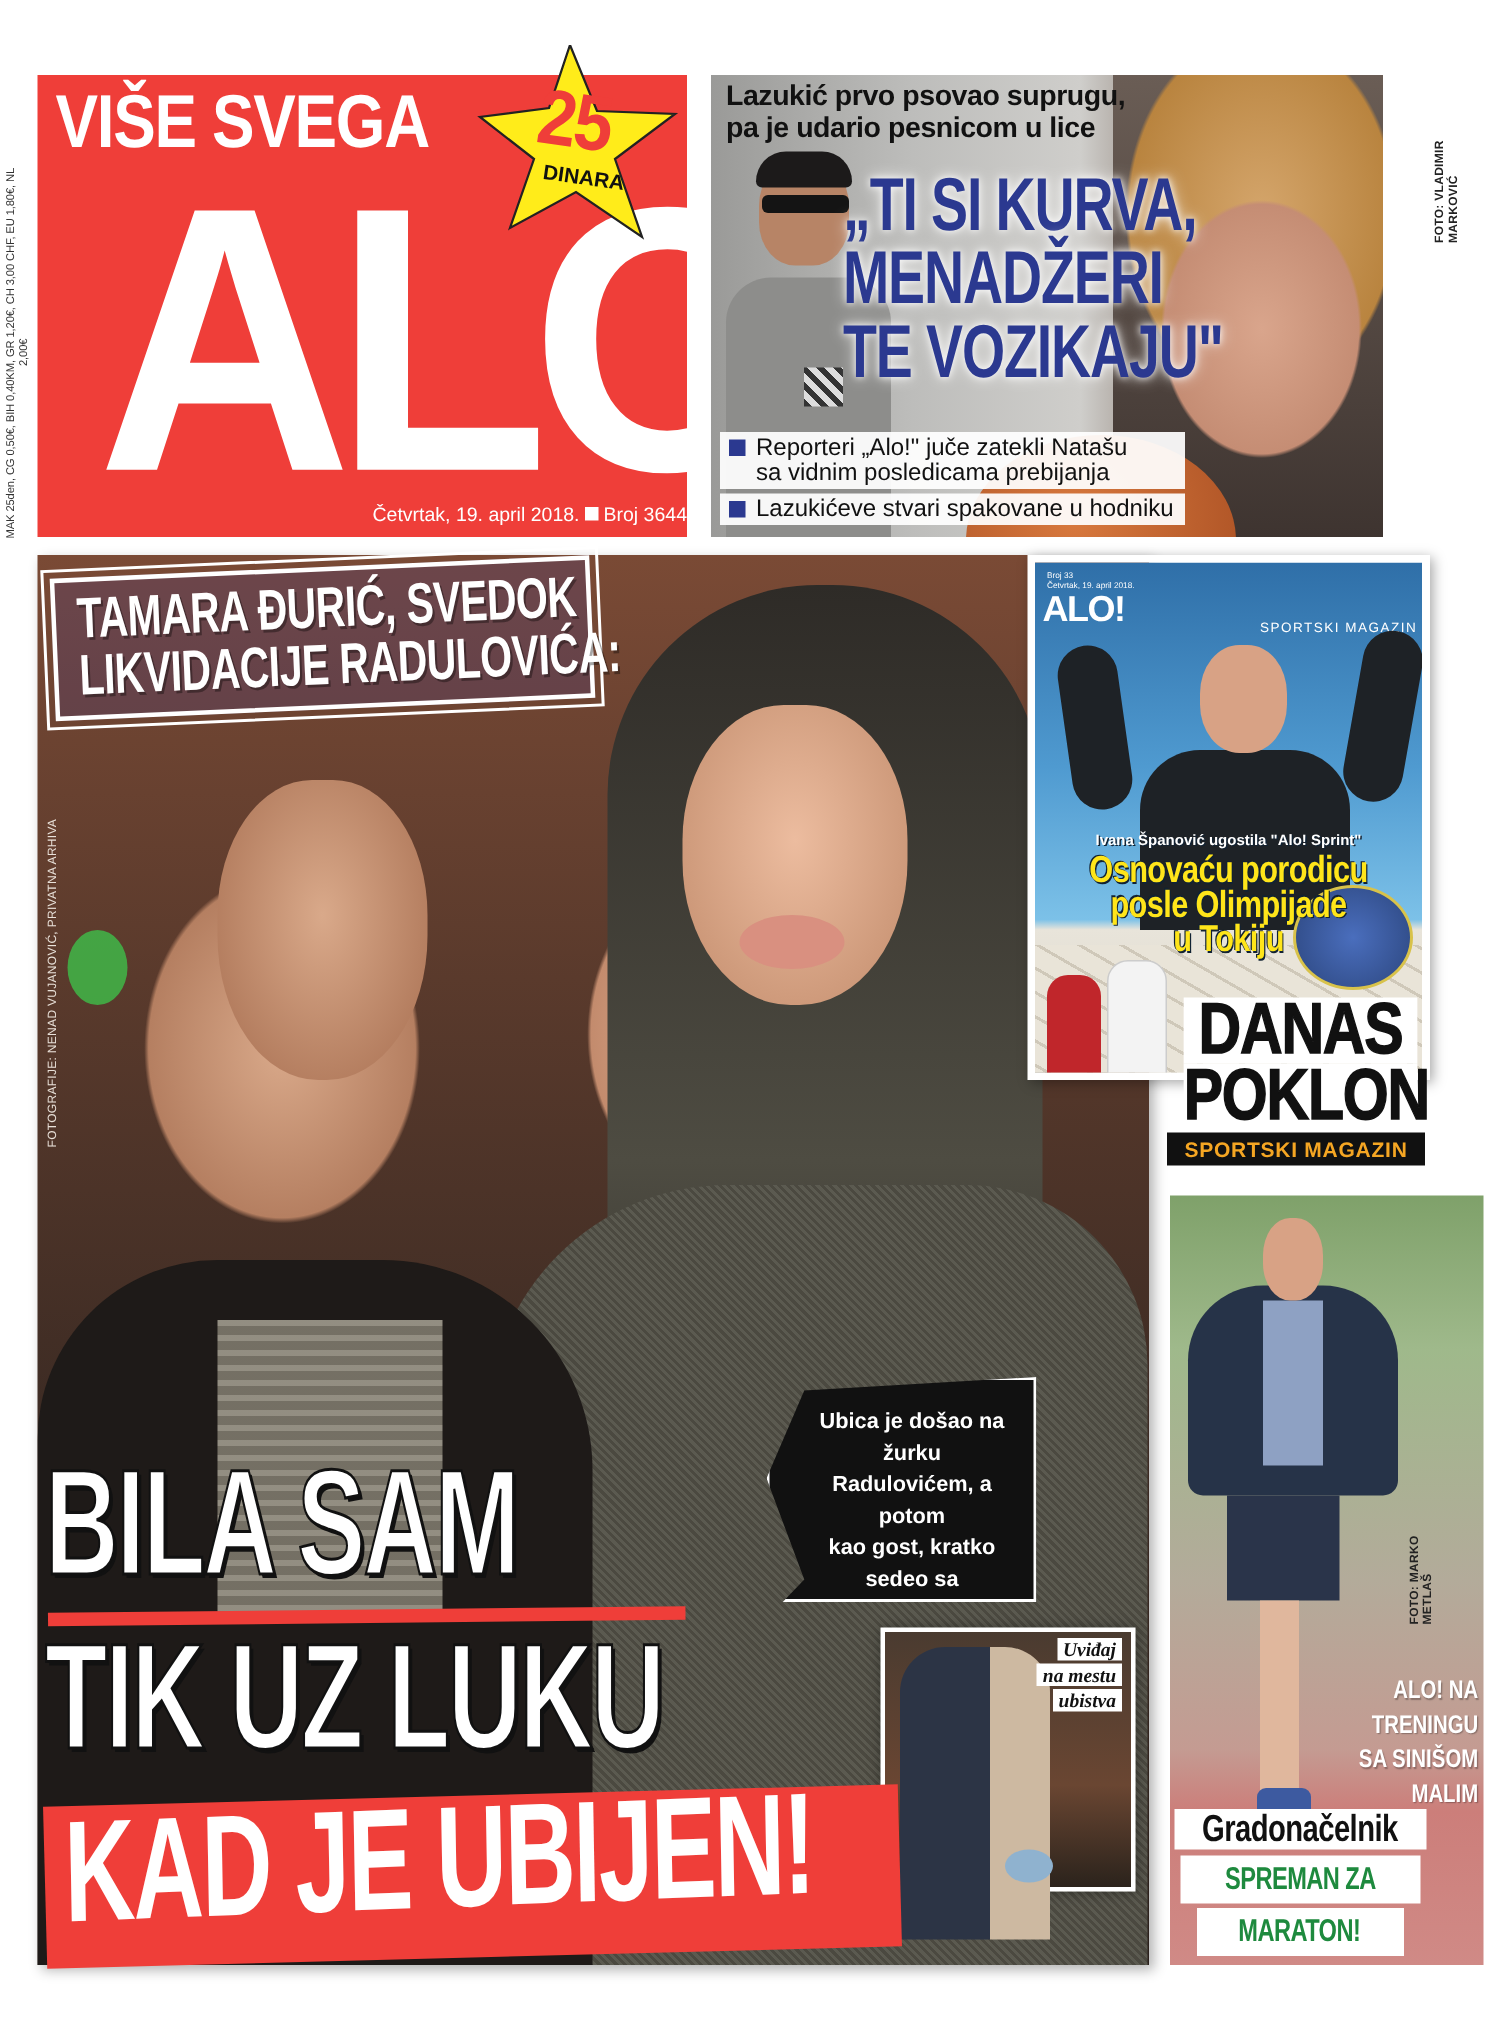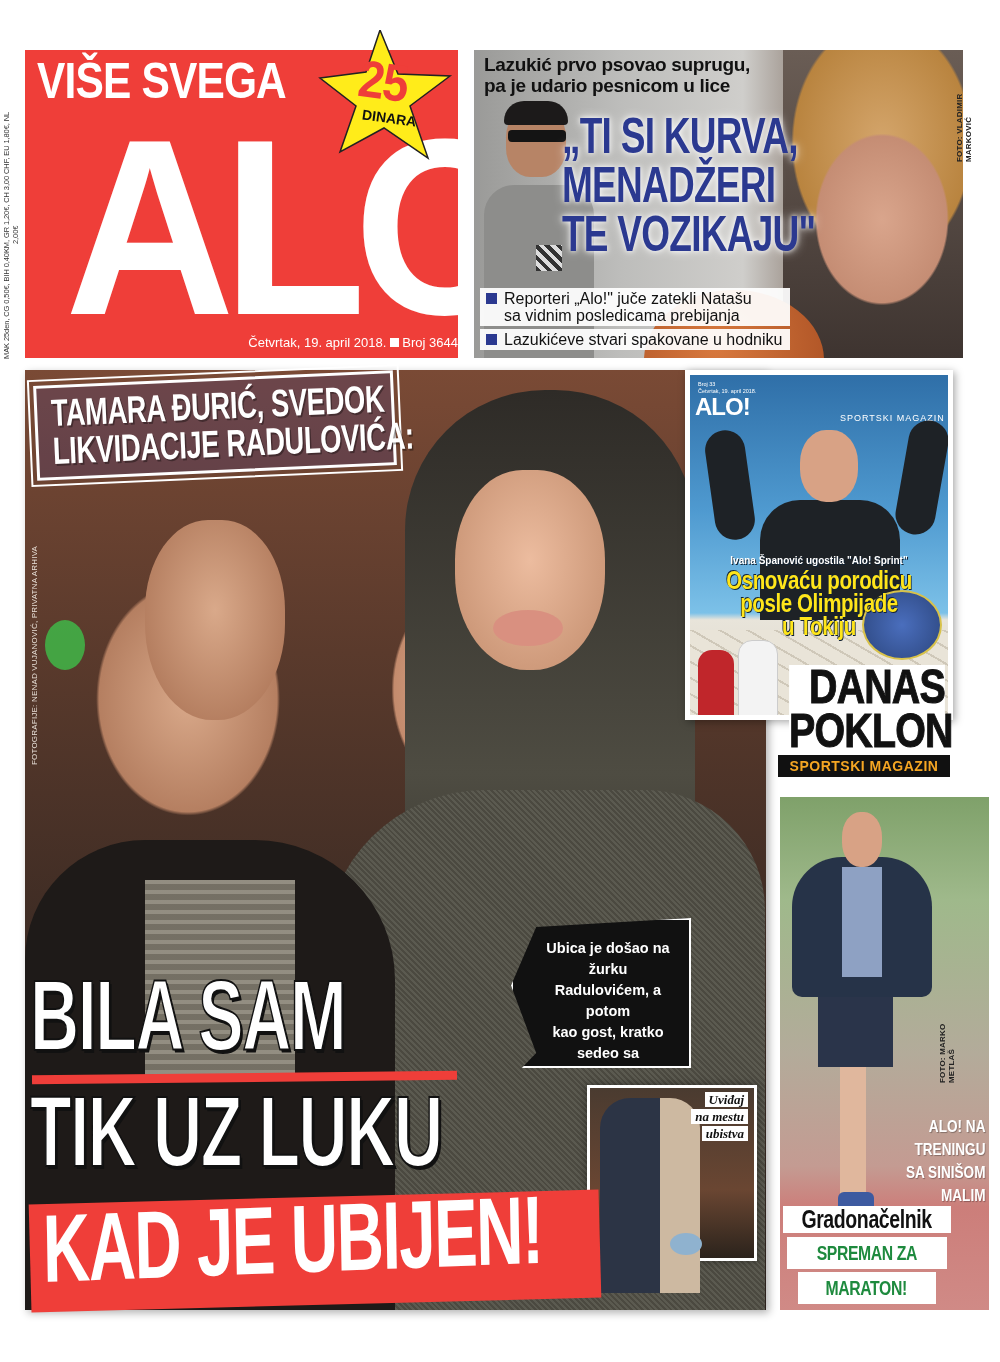--- a/index.html
+++ b/index.html
@@ -43,21 +43,21 @@
     font-size: 52px; font-weight: 900; line-height: 1; letter-spacing: -2px;
     transform: rotate(8deg) scaleX(0.9);
   }
   .star .currency {
     position: absolute; left: 44px; top: 80px; color: #111;
     font-size: 14px; font-weight: 900; transform: rotate(8deg);
   }
 
   
   .top-story {
-    position: absolute; left: 474px; top: 50px; width: 489px; height: 308px;
+    position: absolute; left: 474px; top: 50px; width: 448px; height: 308px;
     background: linear-gradient(90deg, #9a9a98 0%, #bdbdbb 30%, #cfcecb 55%, #8c7e74 70%, #6b5d55 100%);
     overflow: hidden;
   }
   .top-story .man {
     position: absolute; left: 10px; top: 55px; width: 110px; height: 260px;
   }
   .top-story .man .head { position: absolute; left: 22px; top: 0; width: 60px; height: 72px; border-radius: 45% 45% 40% 40%; background: #b78466; }
   .top-story .man .hair { position: absolute; left: 20px; top: -4px; width: 64px; height: 24px; border-radius: 30px 30px 6px 6px; background: #1c1a1a; }
   .top-story .man .glasses { position: absolute; left: 24px; top: 25px; width: 58px; height: 12px; background: #141414; border-radius: 4px; }
   .top-story .man .body { position: absolute; left: 0; top: 80px; width: 110px; height: 190px; background: #8d8d8b; border-radius: 30px 30px 0 0; }
@@ -182,21 +182,21 @@
     position: absolute; left: 0; right: 0; top: 194px; text-align: center; color: #ffe51a;
     font-size: 25px; font-weight: 900; line-height: 23px; letter-spacing: -0.5px;
     text-shadow: 1px 1px 0 #123, -1px -1px 0 #123; transform: scaleX(0.82);
   }
   .sprint .players { position: absolute; left: 0; right: 0; top: 255px; height: 95px; background: repeating-linear-gradient(30deg, #e9e4d8 0 12px, #cfc8b9 12px 14px); }
   .sprint .p1 { position: absolute; left: 8px; top: 275px; width: 36px; height: 80px; background: #c0262b; border-radius: 14px 14px 0 0; }
   .sprint .p2 { position: absolute; left: 48px; top: 265px; width: 40px; height: 90px; background: #f3f3f3; border-radius: 14px 14px 0 0; border: 1px solid #ccc; }
   .sprint .inset-circle { position: absolute; right: 6px; top: 215px; width: 80px; height: 70px; border-radius: 50%; background: radial-gradient(circle, #4a6ebd, #2c467e); border: 2px solid #d8c24a; }
 
   .danas {
-    position: absolute; left: 772px; top: 665px; width: 190px; text-align: right; color: #111;
+    position: absolute; left: 772px; top: 665px; width: 190px; text-align: center; color: #111;
     font-weight: 900; font-size: 48px; line-height: 44px; letter-spacing: -1px;
   }
   .danas .line { display: block; background: #fff; transform: scaleX(0.82); -webkit-text-stroke: 1px #111; }
   .danas-sub {
     position: absolute; left: 778px; top: 755px; width: 172px; height: 22px; background: #111;
     color: #f5a623; font-size: 14px; font-weight: 900; text-align: center; line-height: 22px; letter-spacing: 0.5px;
   }
 
   
   .runner {

